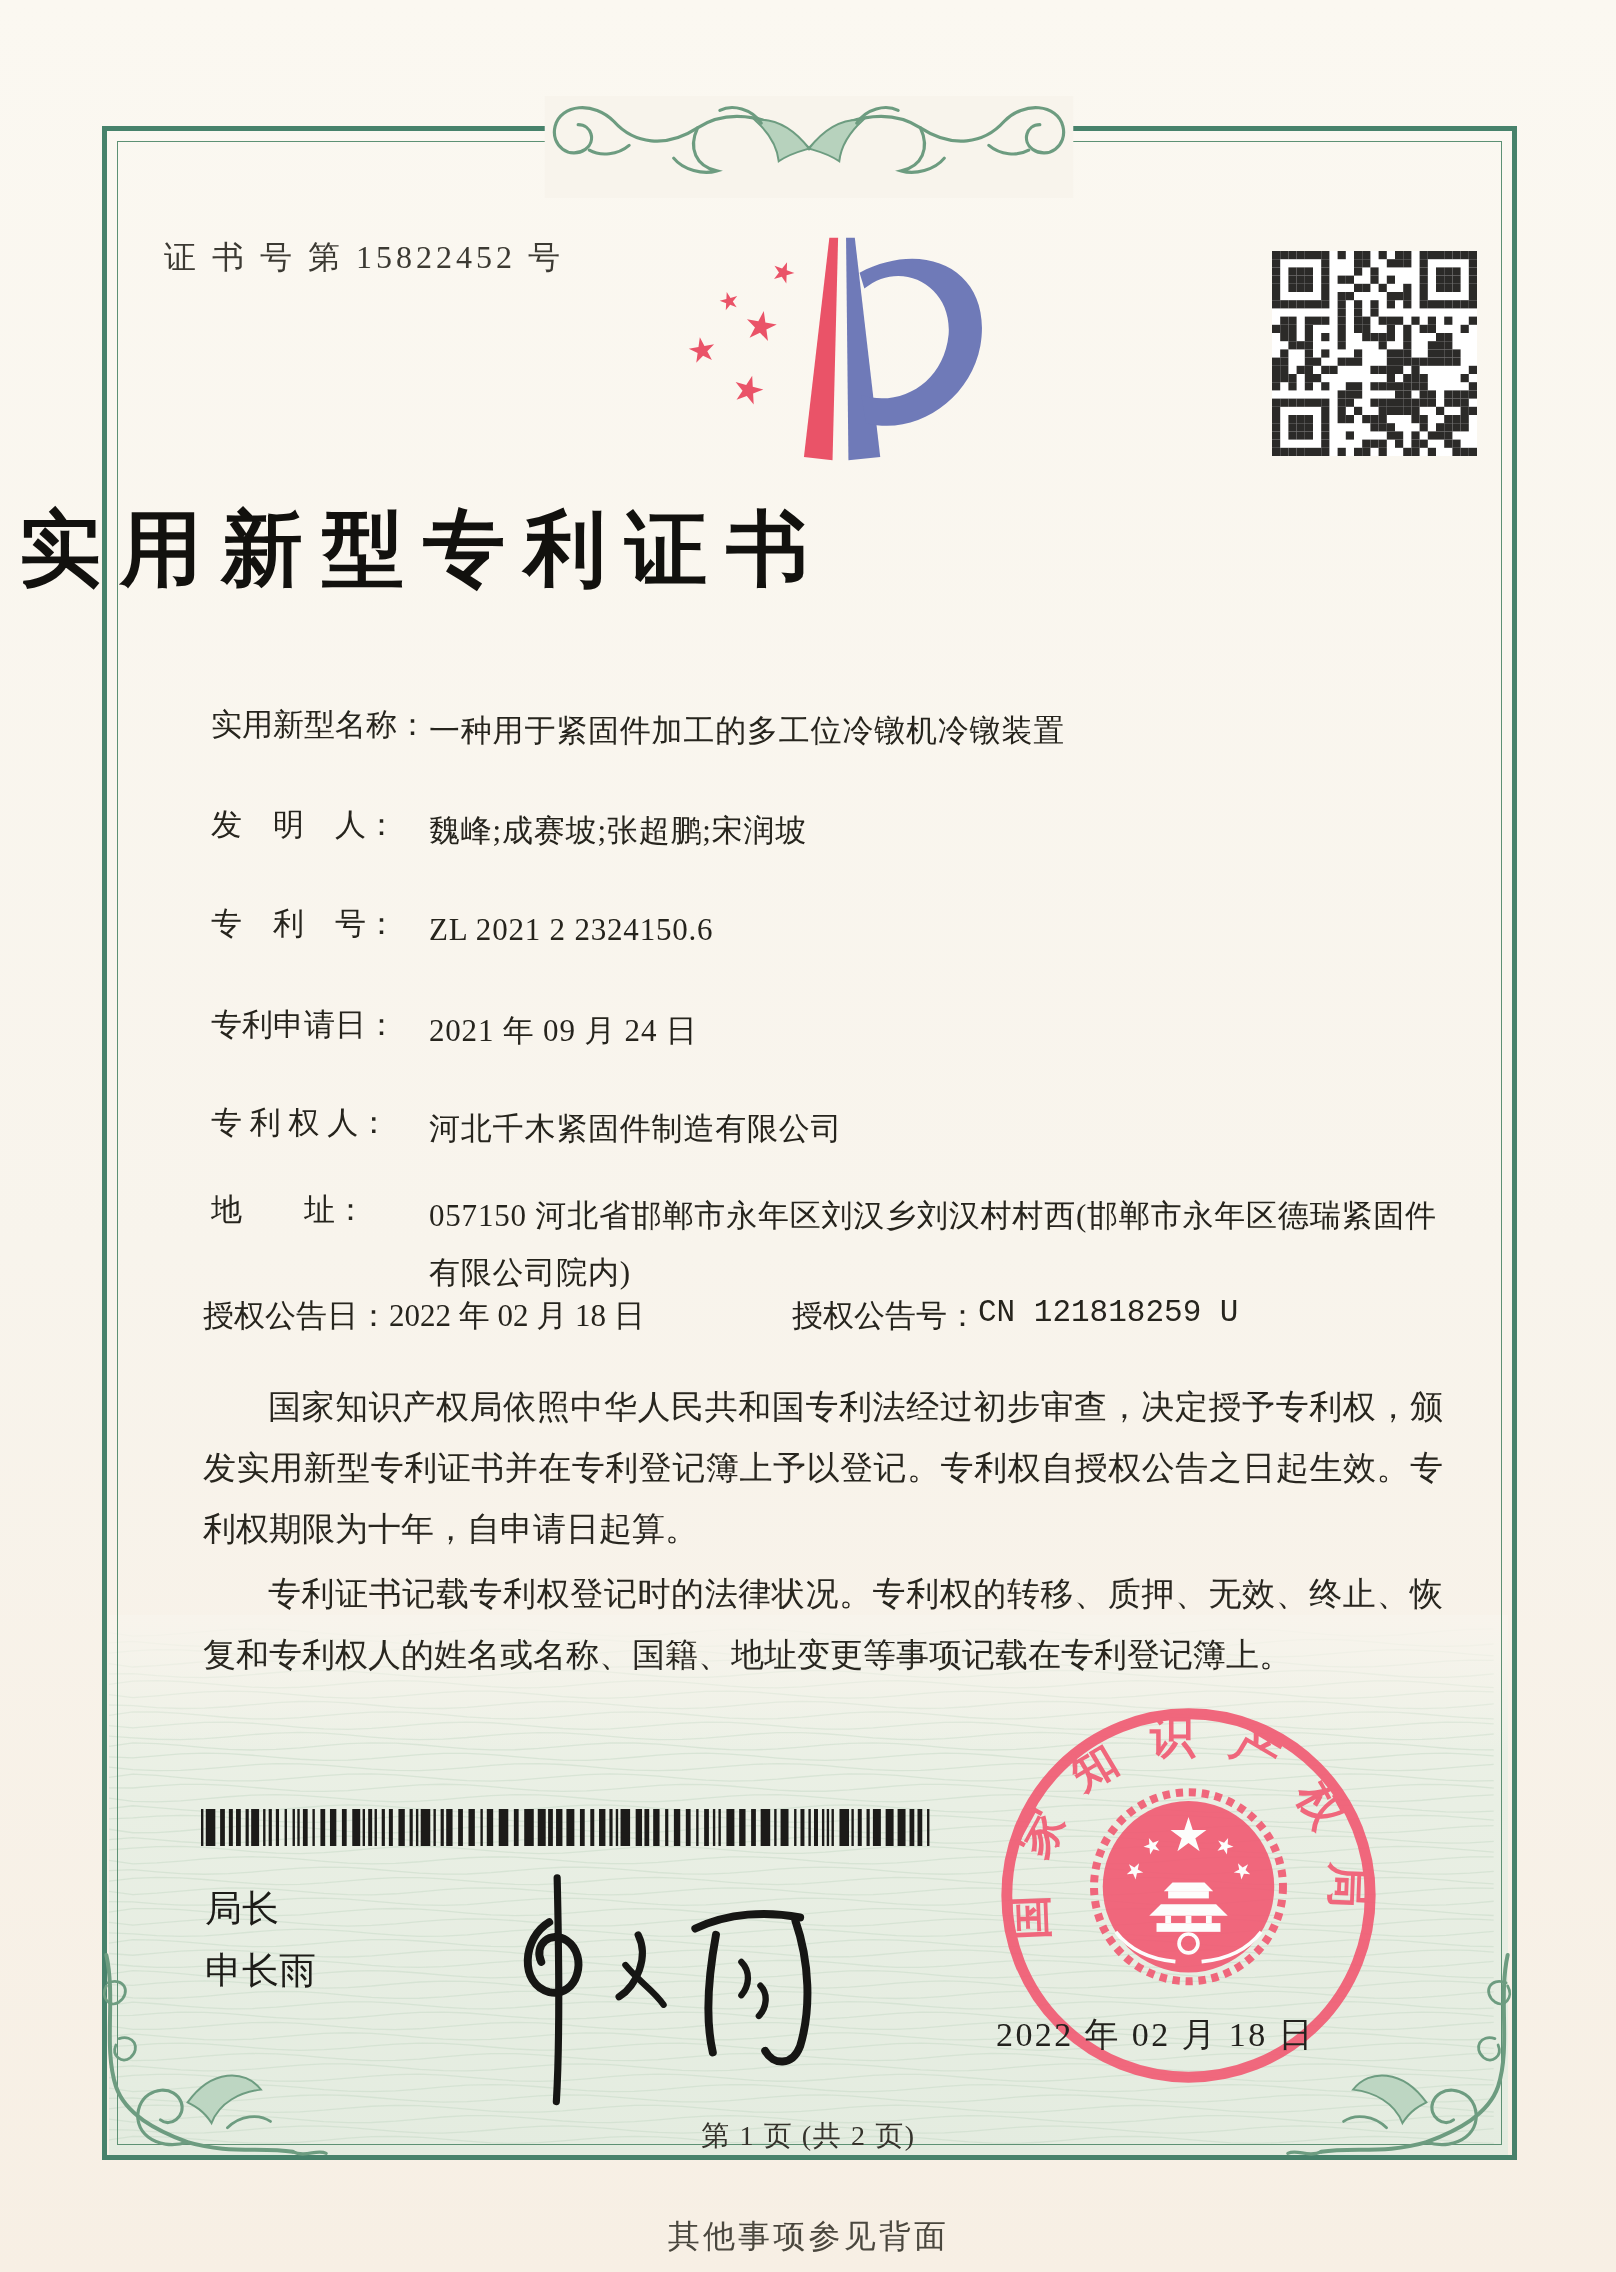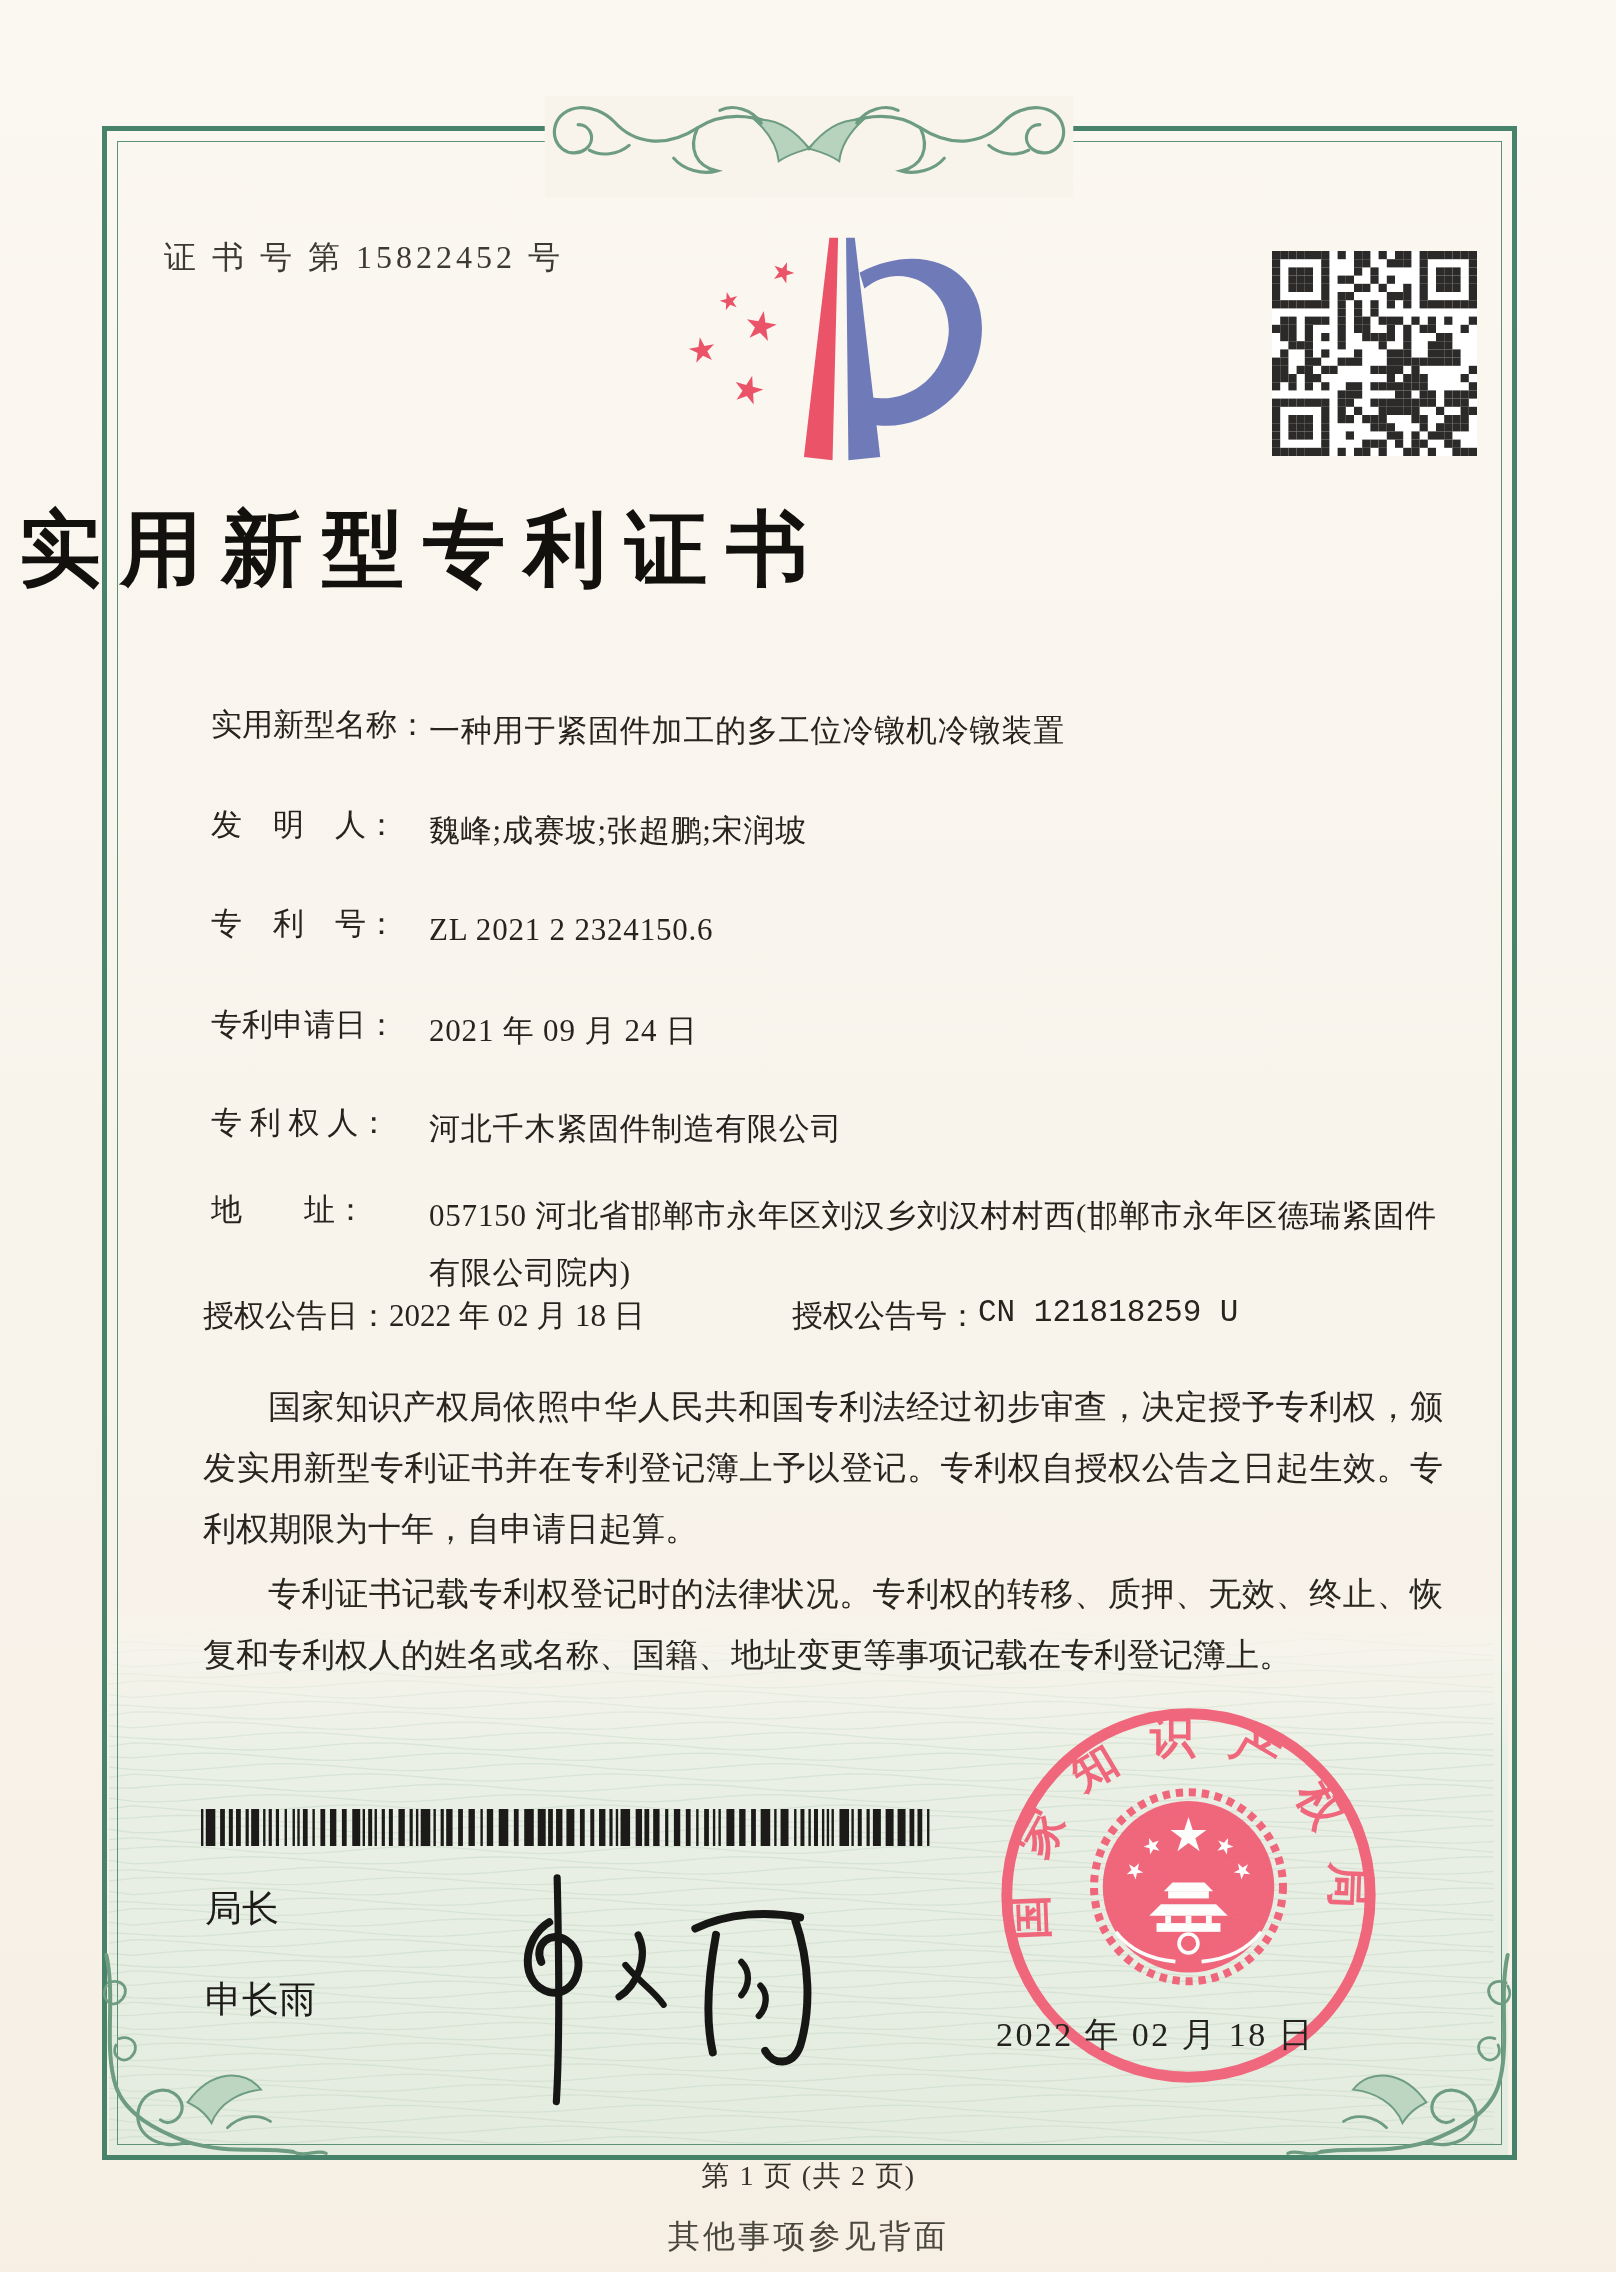--- a/index.html
+++ b/index.html
@@ -33,27 +33,27 @@
   .flabel{width:218px;flex-shrink:0;white-space:nowrap;}
   .fvalue{width:1025px;line-height:57px;letter-spacing:0.8px;}
   .grant{position:absolute;left:203px;top:1295px;width:1245px;font-size:31px;z-index:3;}
   .grant-pair{display:flex;white-space:nowrap;}
   .grant-no{position:absolute;left:589px;top:0;font-family:Liberation Mono, monospace;}
   .para{position:absolute;left:203px;width:1240px;font-size:33px;line-height:61px;
         text-align:justify;text-indent:65px;color:#28261f;z-index:3;}
   #para1{top:1377px}#para2{top:1564px}
   .barcode{position:absolute;left:201px;top:1809px;width:734px;height:37px;z-index:3;}
   .signer-title{position:absolute;left:205px;top:1884px;font-size:37px;color:#1d1c18;z-index:3;}
-  .signer-name{position:absolute;left:205px;top:1946px;font-size:37px;color:#1d1c18;z-index:3;margin-top:29px;}
+  .signer-name{position:absolute;left:205px;top:1946px;font-size:37px;color:#1d1c18;z-index:3;}
   .signature{position:absolute;left:479px;top:1865px;width:358px;height:243px;z-index:3;}
   .seal{position:absolute;left:985px;top:1692px;width:407px;height:407px;z-index:3;}
   .seal-date{position:absolute;left:996px;top:2012px;width:350px;font-size:34px;
         letter-spacing:2.4px;color:#23221e;z-index:4;}
   .page-info{position:absolute;left:0;top:2117px;width:100%;text-align:center;font-size:28px;
-        color:#35332c;letter-spacing:1.6px;z-index:3;margin-top:40px;}
+        color:#35332c;letter-spacing:1.6px;z-index:3;}
   .footer-note{position:absolute;left:0;top:2215px;width:100%;text-align:center;font-size:32px;
         color:#4a473e;letter-spacing:3.2px;z-index:3;}
   svg{display:block;}
 </style>
 </head>
 <body>
 
 <div class="page">
 
   <svg class="waves" id="waves" viewBox="0 0 1758 678" preserveAspectRatio="none">

